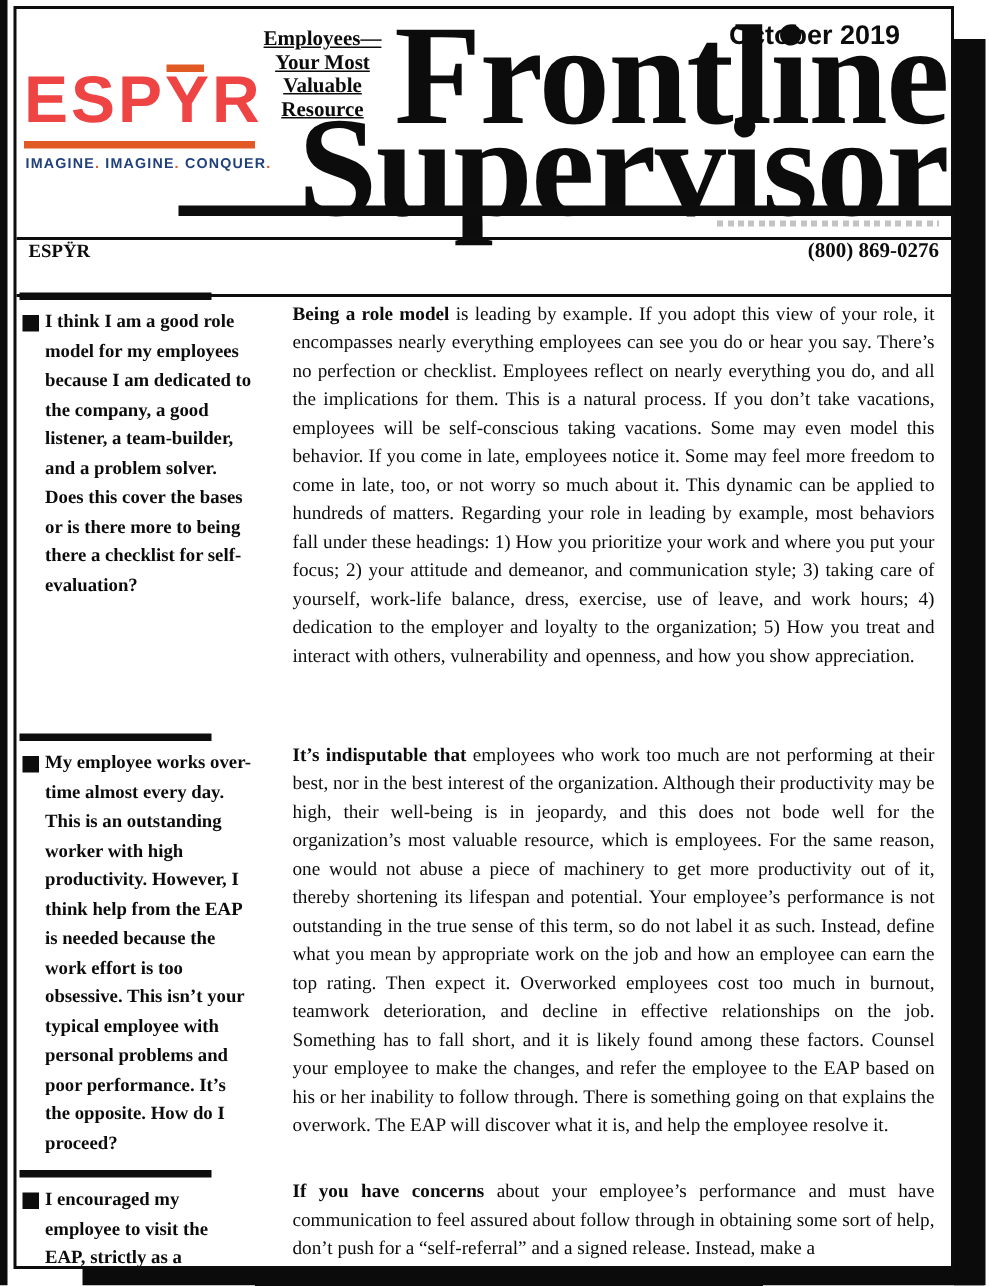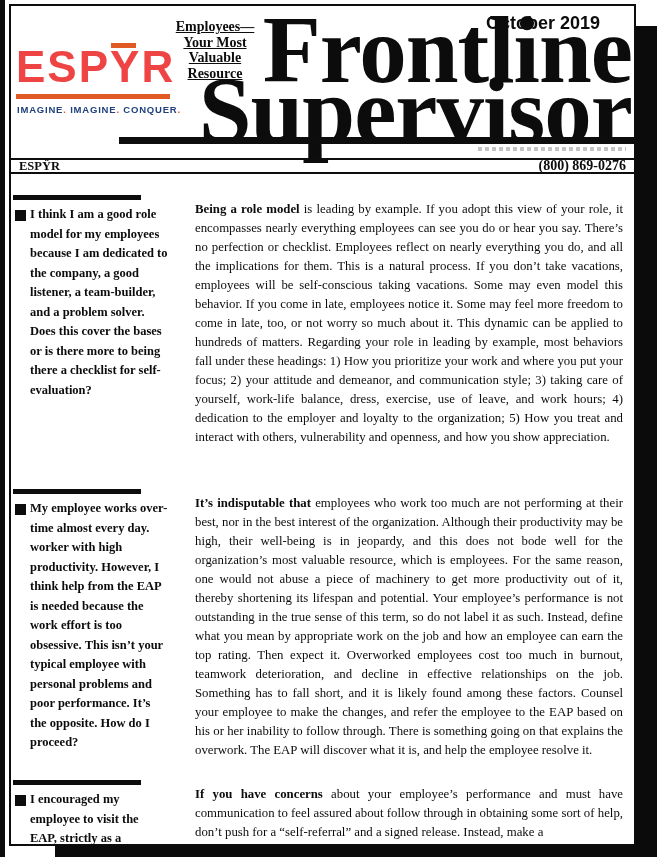--- a/index.html
+++ b/index.html
@@ -33,23 +33,23 @@
         line-height:46px;letter-spacing:2px;color:#ef4444;white-space:nowrap;}
   .logo-y{position:relative;display:inline-block;}
   .macron{position:absolute;left:1px;top:-1px;width:25px;height:5px;background:#e15a24;}
   .logo-rule{position:absolute;left:0;top:50px;width:154px;height:5px;background:#e15a24;}
   .logo-tagline{position:absolute;left:1px;top:60px;white-space:nowrap;
         font-family:"Liberation Sans",sans-serif;font-weight:bold;font-size:9.5px;
         letter-spacing:0.8px;color:#20407c;}
   .logo-tagline .dot{color:#e15a24;}
 
   
-  .infobar{position:absolute;left:0;right:0;top:152px;height:16px;box-sizing:border-box;
+  .infobar{position:absolute;left:0;right:0;top:152px;height:40px;box-sizing:border-box;
         border-top:2px solid #0d0d0d;border-bottom:2px solid #0d0d0d;
-        display:flex;justify-content:space-between;align-items:center;padding:0 8px;}
+        display:flex;justify-content:space-between;align-items:flex-start;padding:0 8px;}
   .infobar .brand{font-weight:bold;font-size:12.5px;}
   .infobar .phone{font-weight:bold;font-size:14px;margin-left:36px;}
 
   
   .sec{position:absolute;left:0;right:0;}
   .sec-1{top:189px;} .sec-2{top:483px;} .sec-3{top:774px;}
   .qrule{position:absolute;left:2px;top:0;width:128px;height:5px;background:#0d0d0d;}
   .q{position:absolute;left:4px;top:10px;width:172px;padding-left:15px;box-sizing:border-box;
         font-weight:bold;font-size:12.5px;line-height:19.5px;}
   .qbullet{position:absolute;left:0;top:5px;width:11px;height:11px;background:#0d0d0d;}
@@ -113,20 +113,21 @@
     <div class="a"><b>Being a role model</b><span> is leading by example. If you adopt this view of your role, it encompasses nearly everything employees can see you do or hear you say. There’s no perfection or checklist. Employees reflect on nearly everything you do, and all the implications for them. This is a natural process. If you don’t take vacations, employees will be self-conscious taking vacations. Some may even model this behavior. If you come in late, employees notice it. Some may feel more freedom to come in late, too, or not worry so much about it. This dynamic can be applied to hundreds of matters. Regarding your role in leading by example, most behaviors fall under these headings: 1) How you prioritize your work and where you put your focus; 2) your attitude and demeanor, and communication style; 3) taking care of yourself, work-life balance, dress, exercise, use of leave, and work hours; 4) dedication to the employer and loyalty to the organization; 5) How you treat and interact with others, vulnerability and openness, and how you show appreciation.</span></div>
   </div>
 
   <div class="sec sec-2">
     <div class="qrule"></div>
     <div class="q">
       <span class="qbullet"></span>
       <div>
           <div>My employee works over-</div>
           <div>time almost every day.</div>
+          <div>This is an outstanding</div>
           <div>worker with high</div>
           <div>productivity. However, I</div>
           <div>think help from the EAP</div>
           <div>is needed because the</div>
           <div>work effort is too</div>
           <div>obsessive. This isn’t your</div>
           <div>typical employee with</div>
           <div>personal problems and</div>
           <div>poor performance. It’s</div>
           <div>the opposite. How do I</div>

